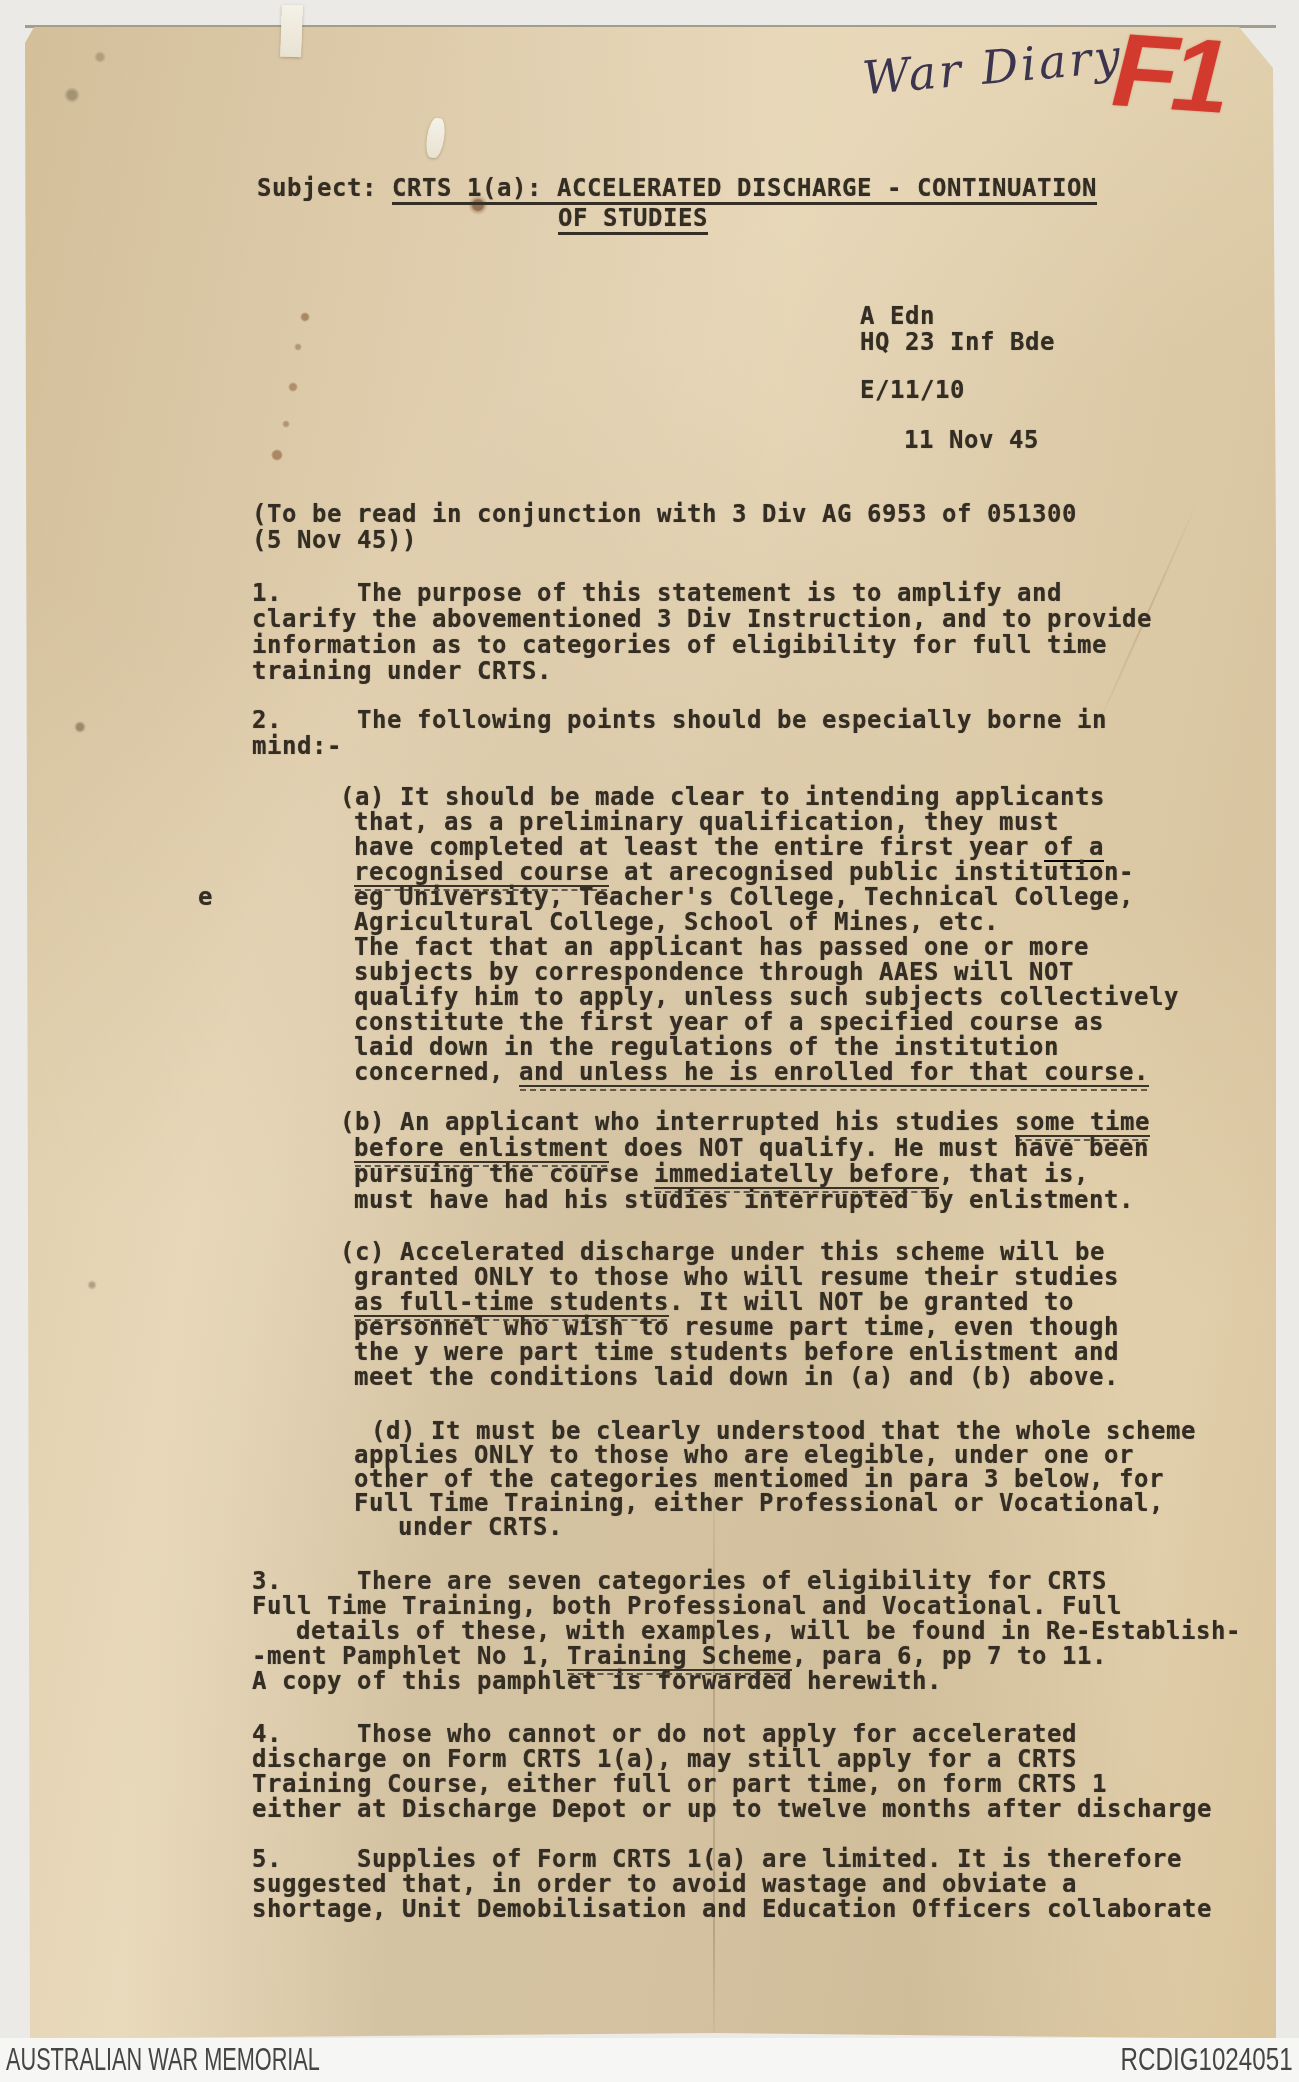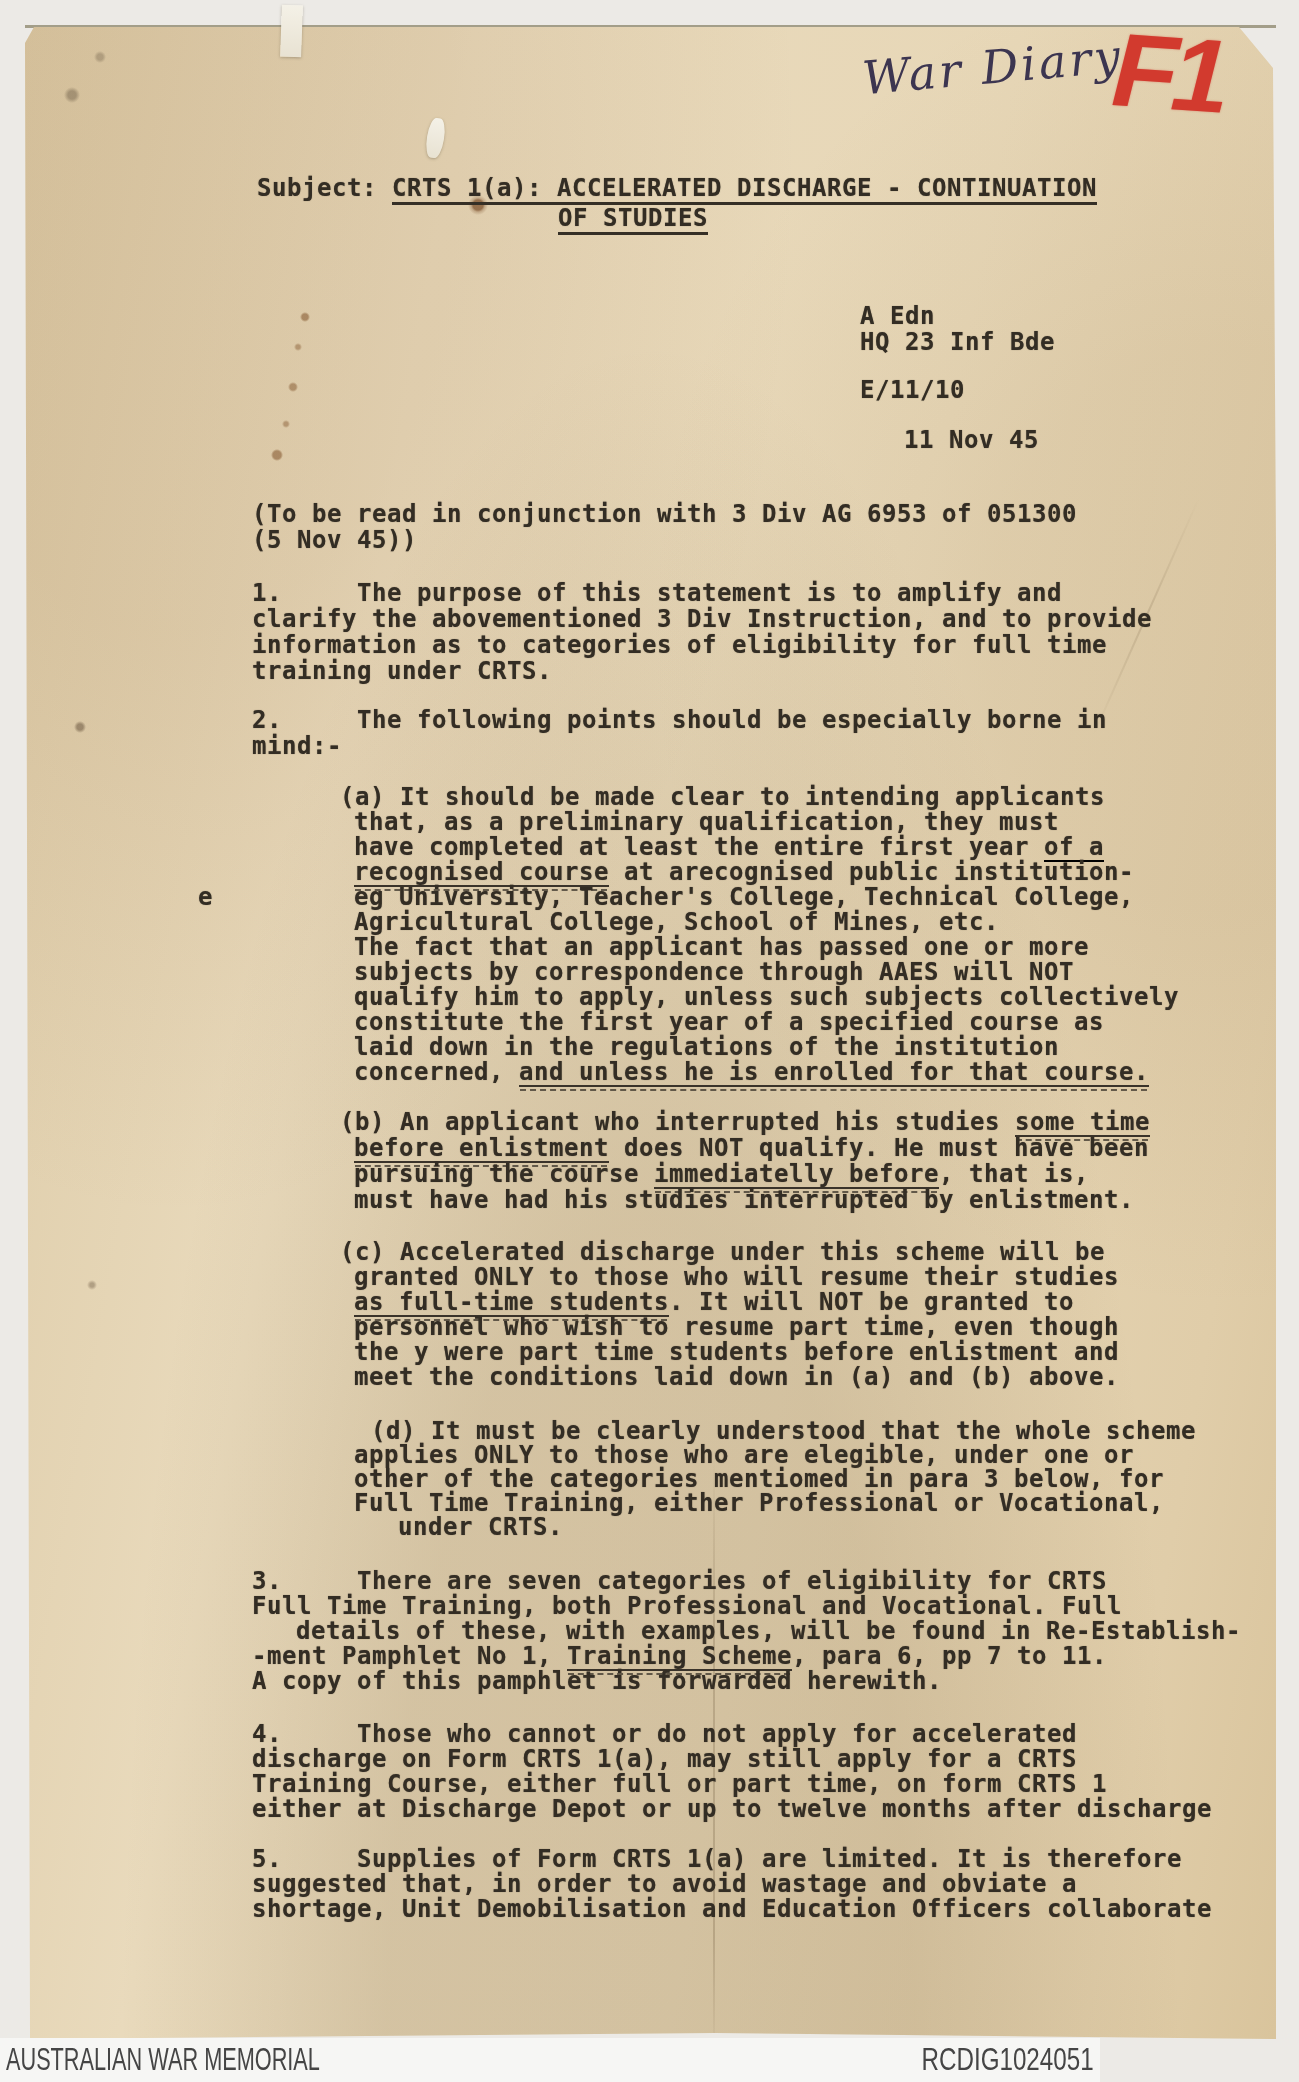--- a/index.html
+++ b/index.html
@@ -62,21 +62,21 @@
   }
   .folio{
     position:absolute;left:1114px;top:14px;
     font-family:"Liberation Sans", sans-serif;font-weight:bold;
     font-size:104px;color:#d23a2e;transform:rotate(4deg) skewX(-10deg);
     letter-spacing:-4px;text-shadow:0 0 2px rgba(210,58,46,.5);
   }
 
   
   .footer{
-    position:absolute;left:0;bottom:0;width:1100px;height:44px;background:#f6f6f4;
+    position:absolute;left:0;bottom:0;width:1299px;height:44px;background:#f6f6f4;
     display:flex;align-items:center;justify-content:space-between;
     font-family:"Liberation Sans", sans-serif;color:#454545;
   }
   .footer .ftxt{font-size:31px;letter-spacing:0;}
   .ft-left{transform:scaleX(.7);transform-origin:left center;margin-left:6px;}
   .ft-right{transform:scaleX(.78);transform-origin:right center;margin-right:6px;}
 </style>
 </head>
 <body>
 

